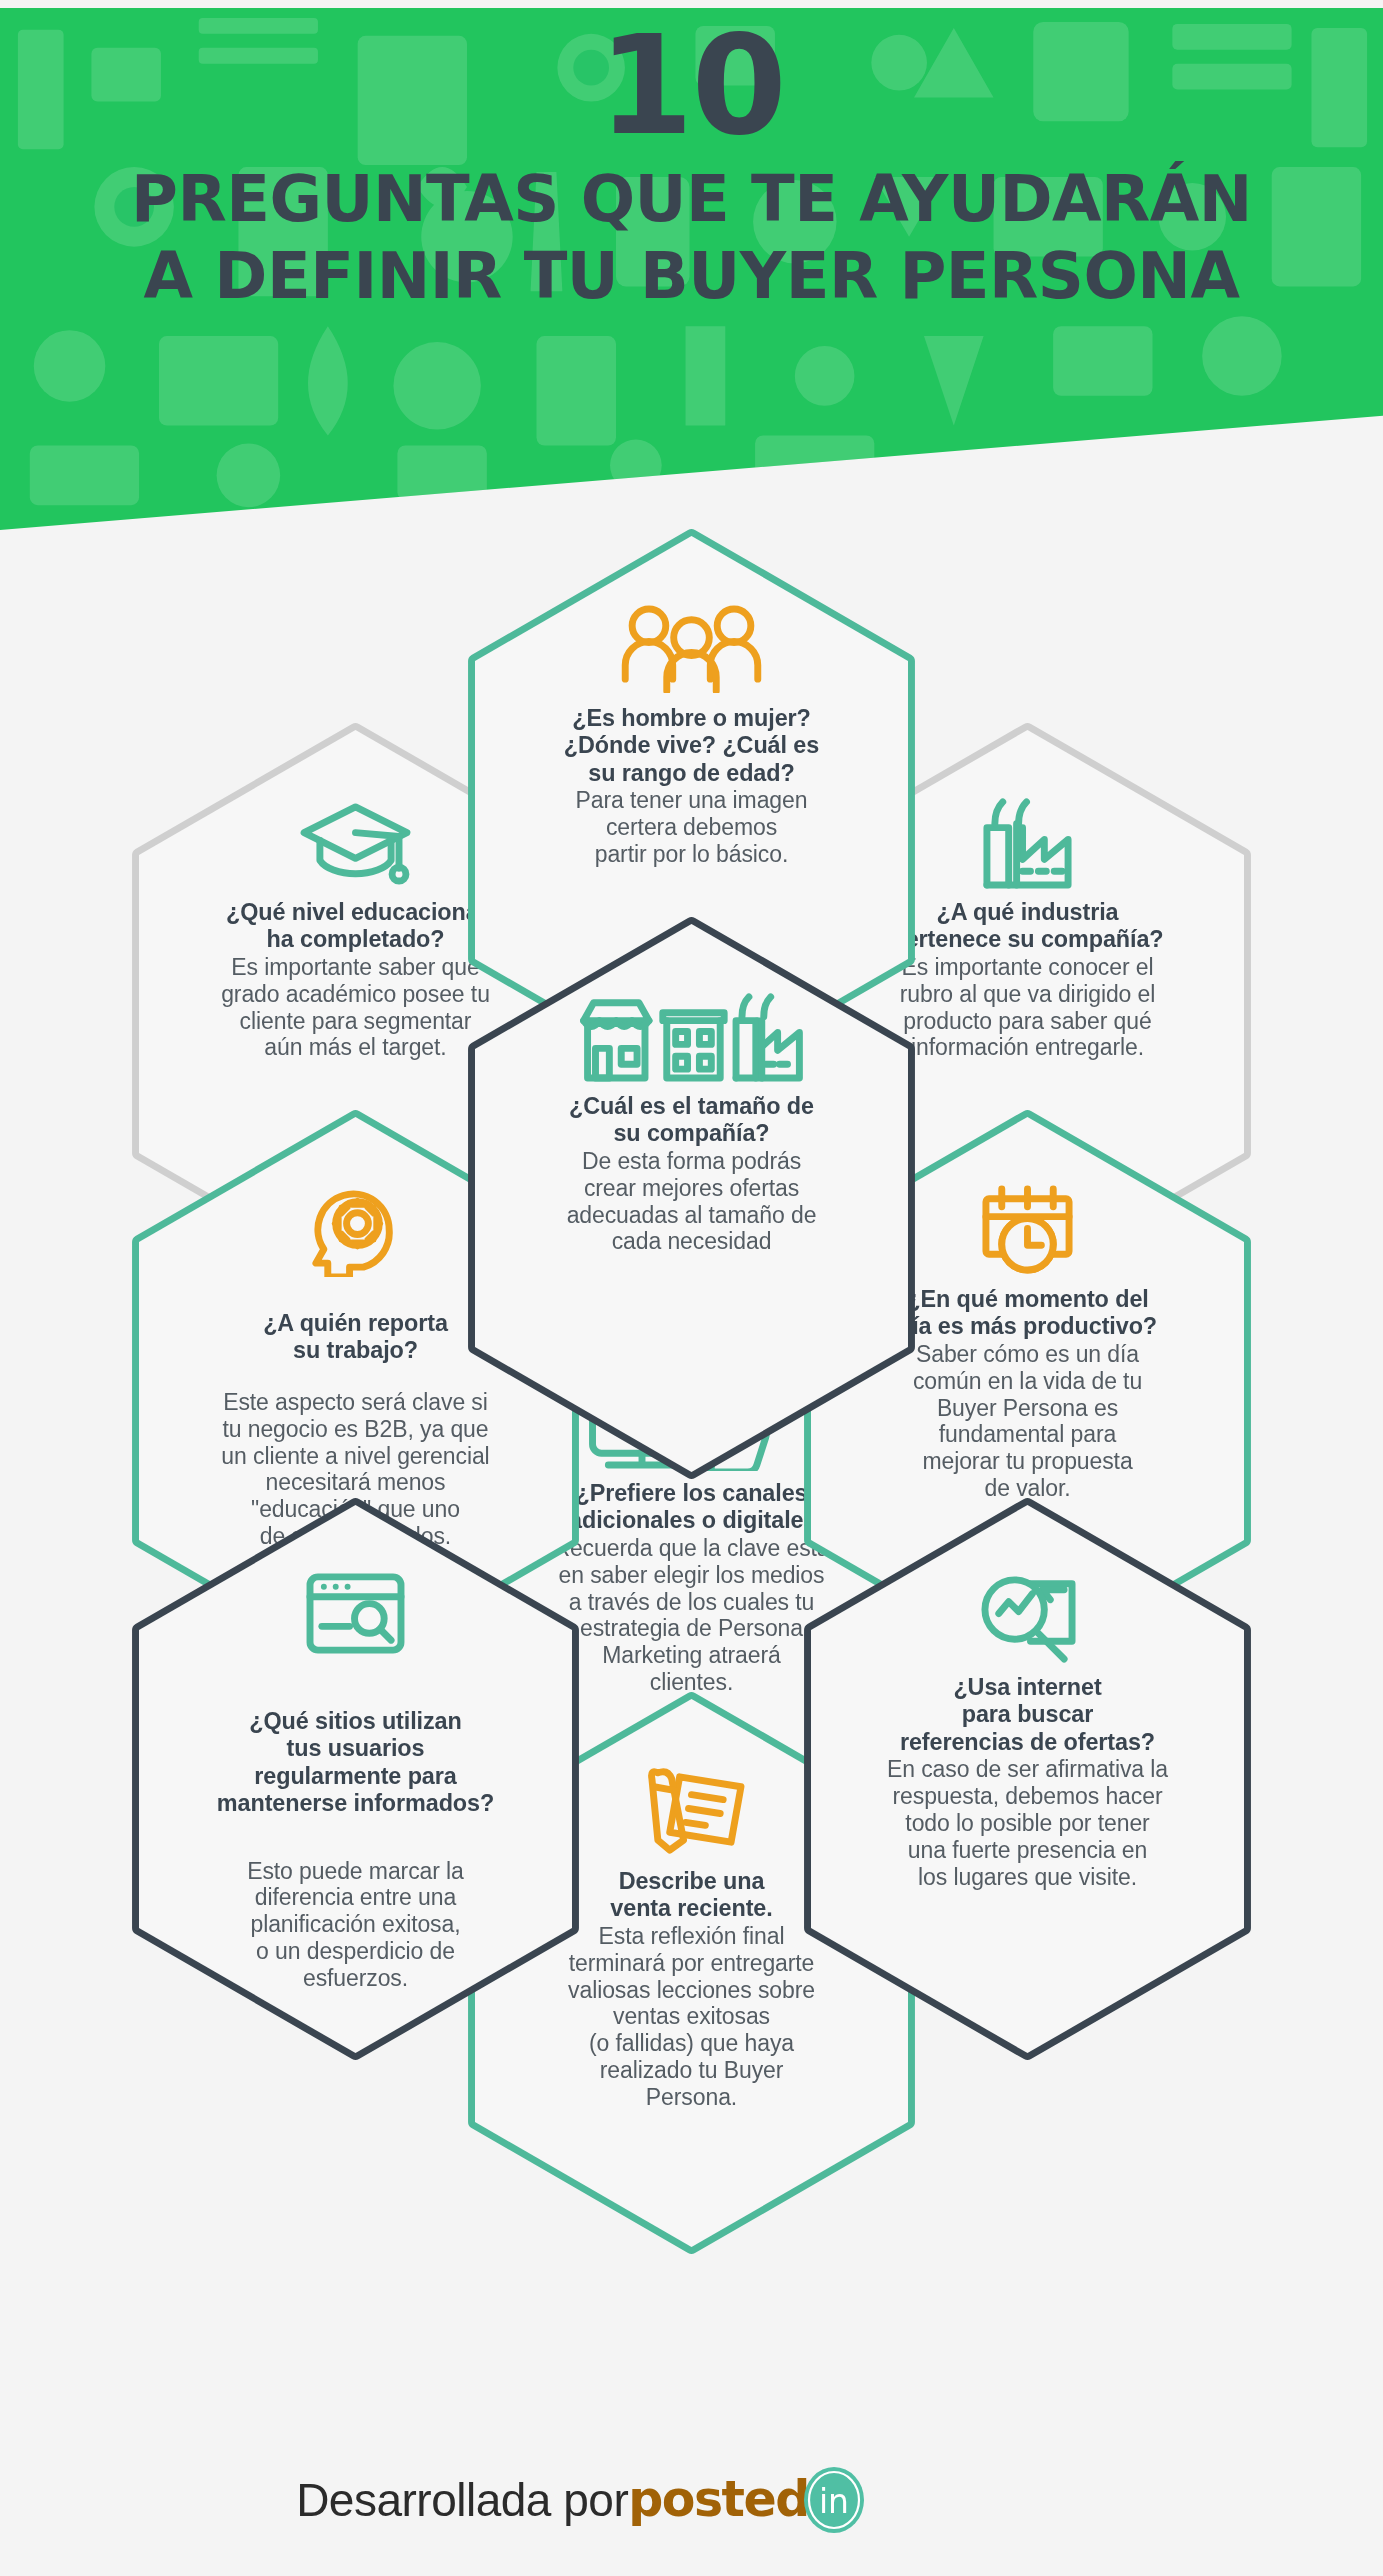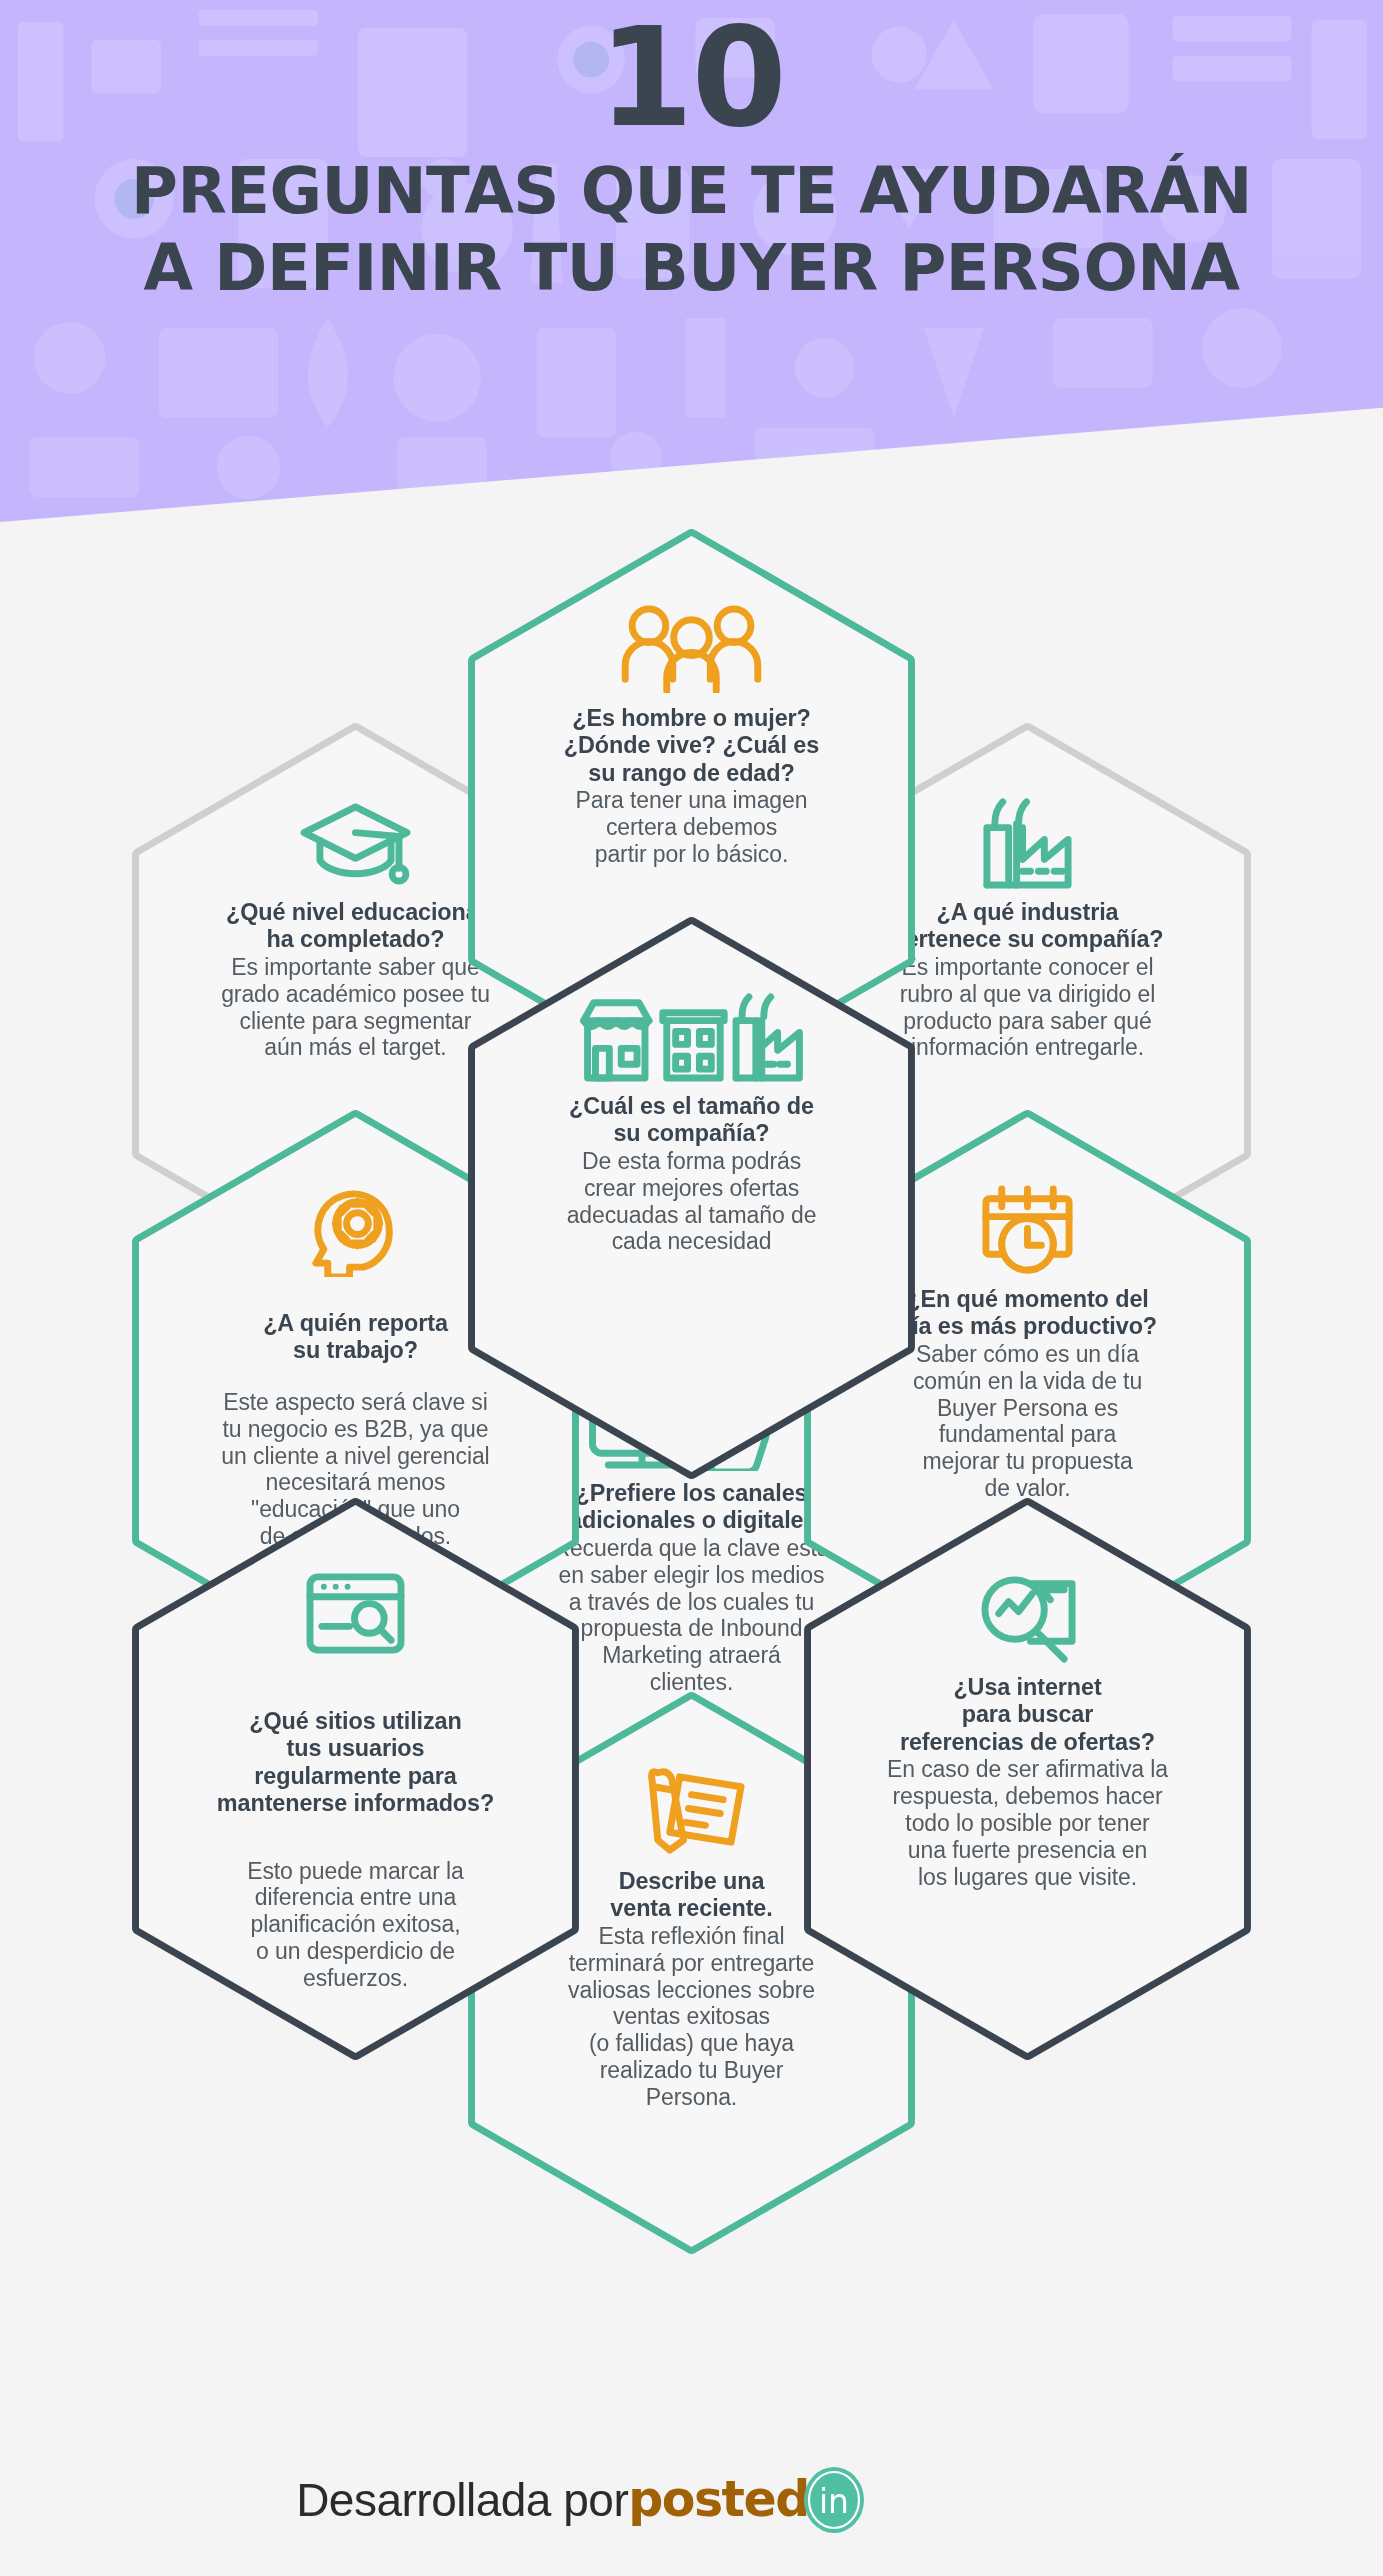--- a/index.html
+++ b/index.html
@@ -6,22 +6,22 @@
   html, body {
     width: 1383px; height: 2576px;
     background: #f4f4f4;
     font-family: "Liberation Sans", sans-serif;
     overflow: hidden;
   }
   #page { position: relative; width: 1383px; height: 2576px; background: #f4f4f4; }
 
   
   .header {
-    position: absolute; left: 0; top: 0; width: 1383px; height: 522px;
-    background: #c4b5fd;
+    position: absolute; left: 0; top: 8px; width: 1383px; height: 522px;
+    background: #22c55e;
     -webkit-clip-path: polygon(0 0, 100% 0, 100% 78.1%, 0 100%);
     clip-path: polygon(0 0, 100% 0, 100% 78.1%, 0 100%);
     overflow: hidden;
   }
   .header-pattern {
     position: absolute; inset: 0;
     opacity: .26;
   }
   .header-pattern svg { display: block; width: 100%; height: 100%; }
   .header-inner {
@@ -248,21 +248,21 @@
       </svg>
           </div>
           <div class="q">
             <div>¿Prefiere los canales</div>
             <div>tradicionales o digitales?</div>
           </div>
           <div class="a">
             <div>Recuerda que la clave está</div>
             <div>en saber elegir los medios</div>
             <div>a través de los cuales tu</div>
-            <div>propuesta de Inbound</div>
+            <div>estrategia de Persona</div>
             <div>Marketing atraerá</div>
             <div>clientes.</div>
           </div>
         </div>
       </div>
       <div class="hex" style="left: 441px; top: 0px;">
         <div class="shape">
           <svg viewBox="0 0 504 580">
     <path d="M252 14
              L470 140

